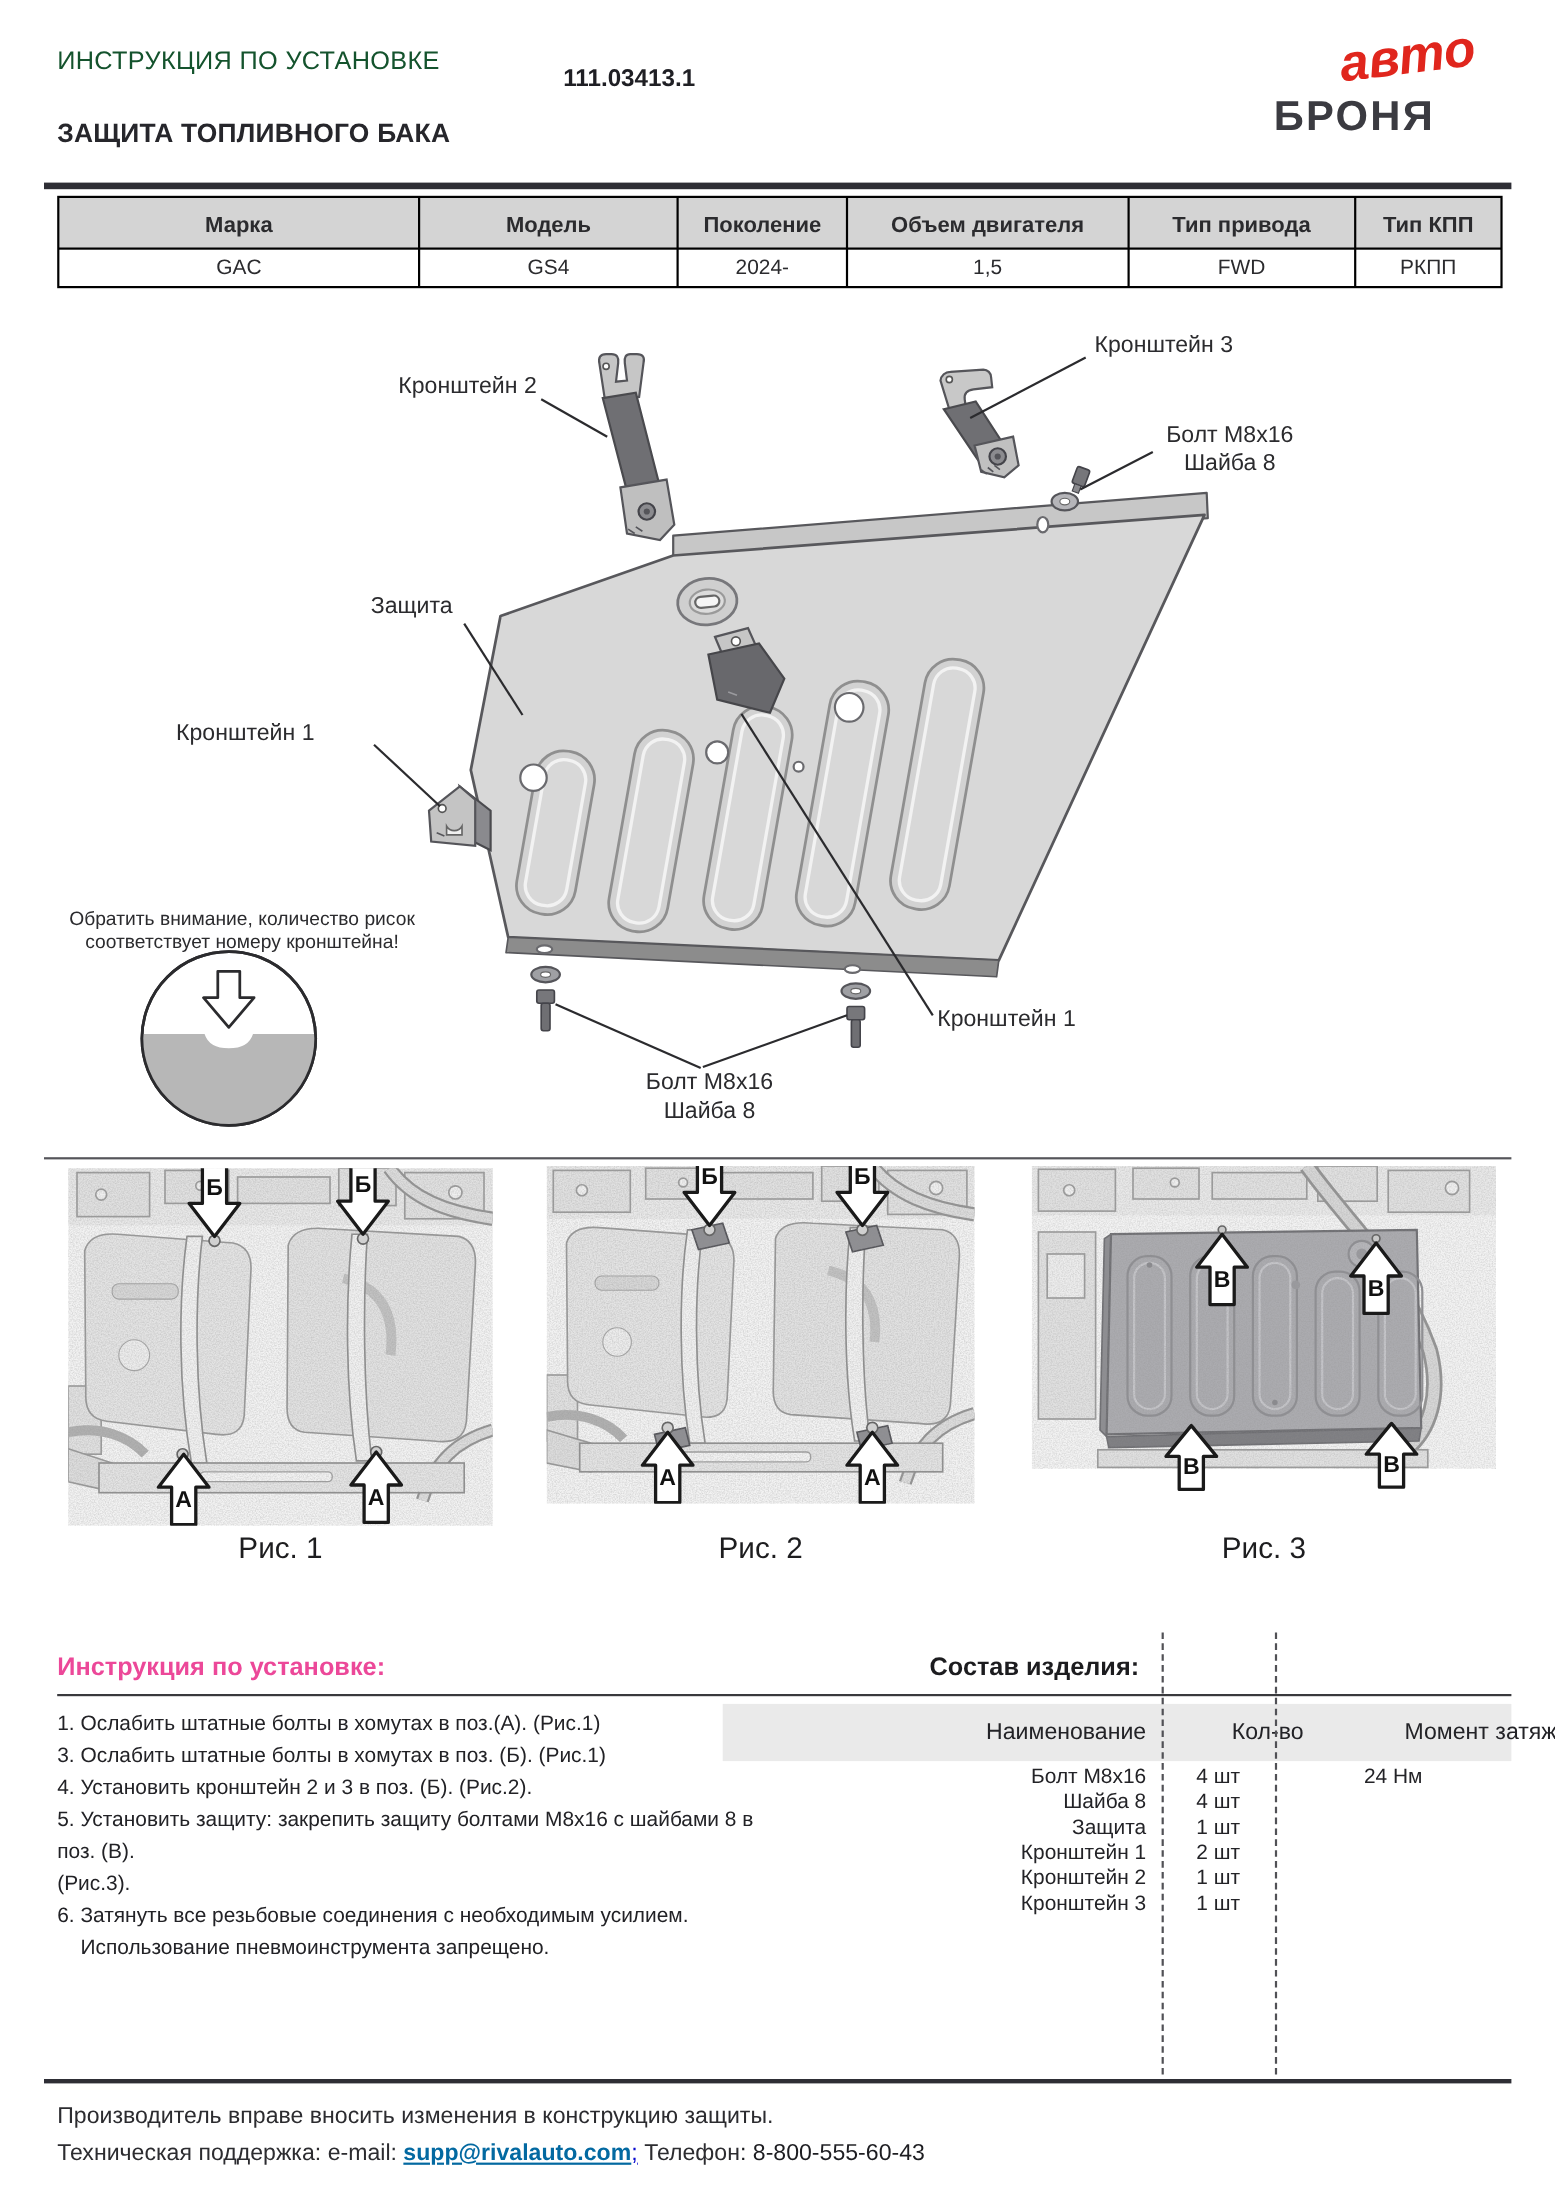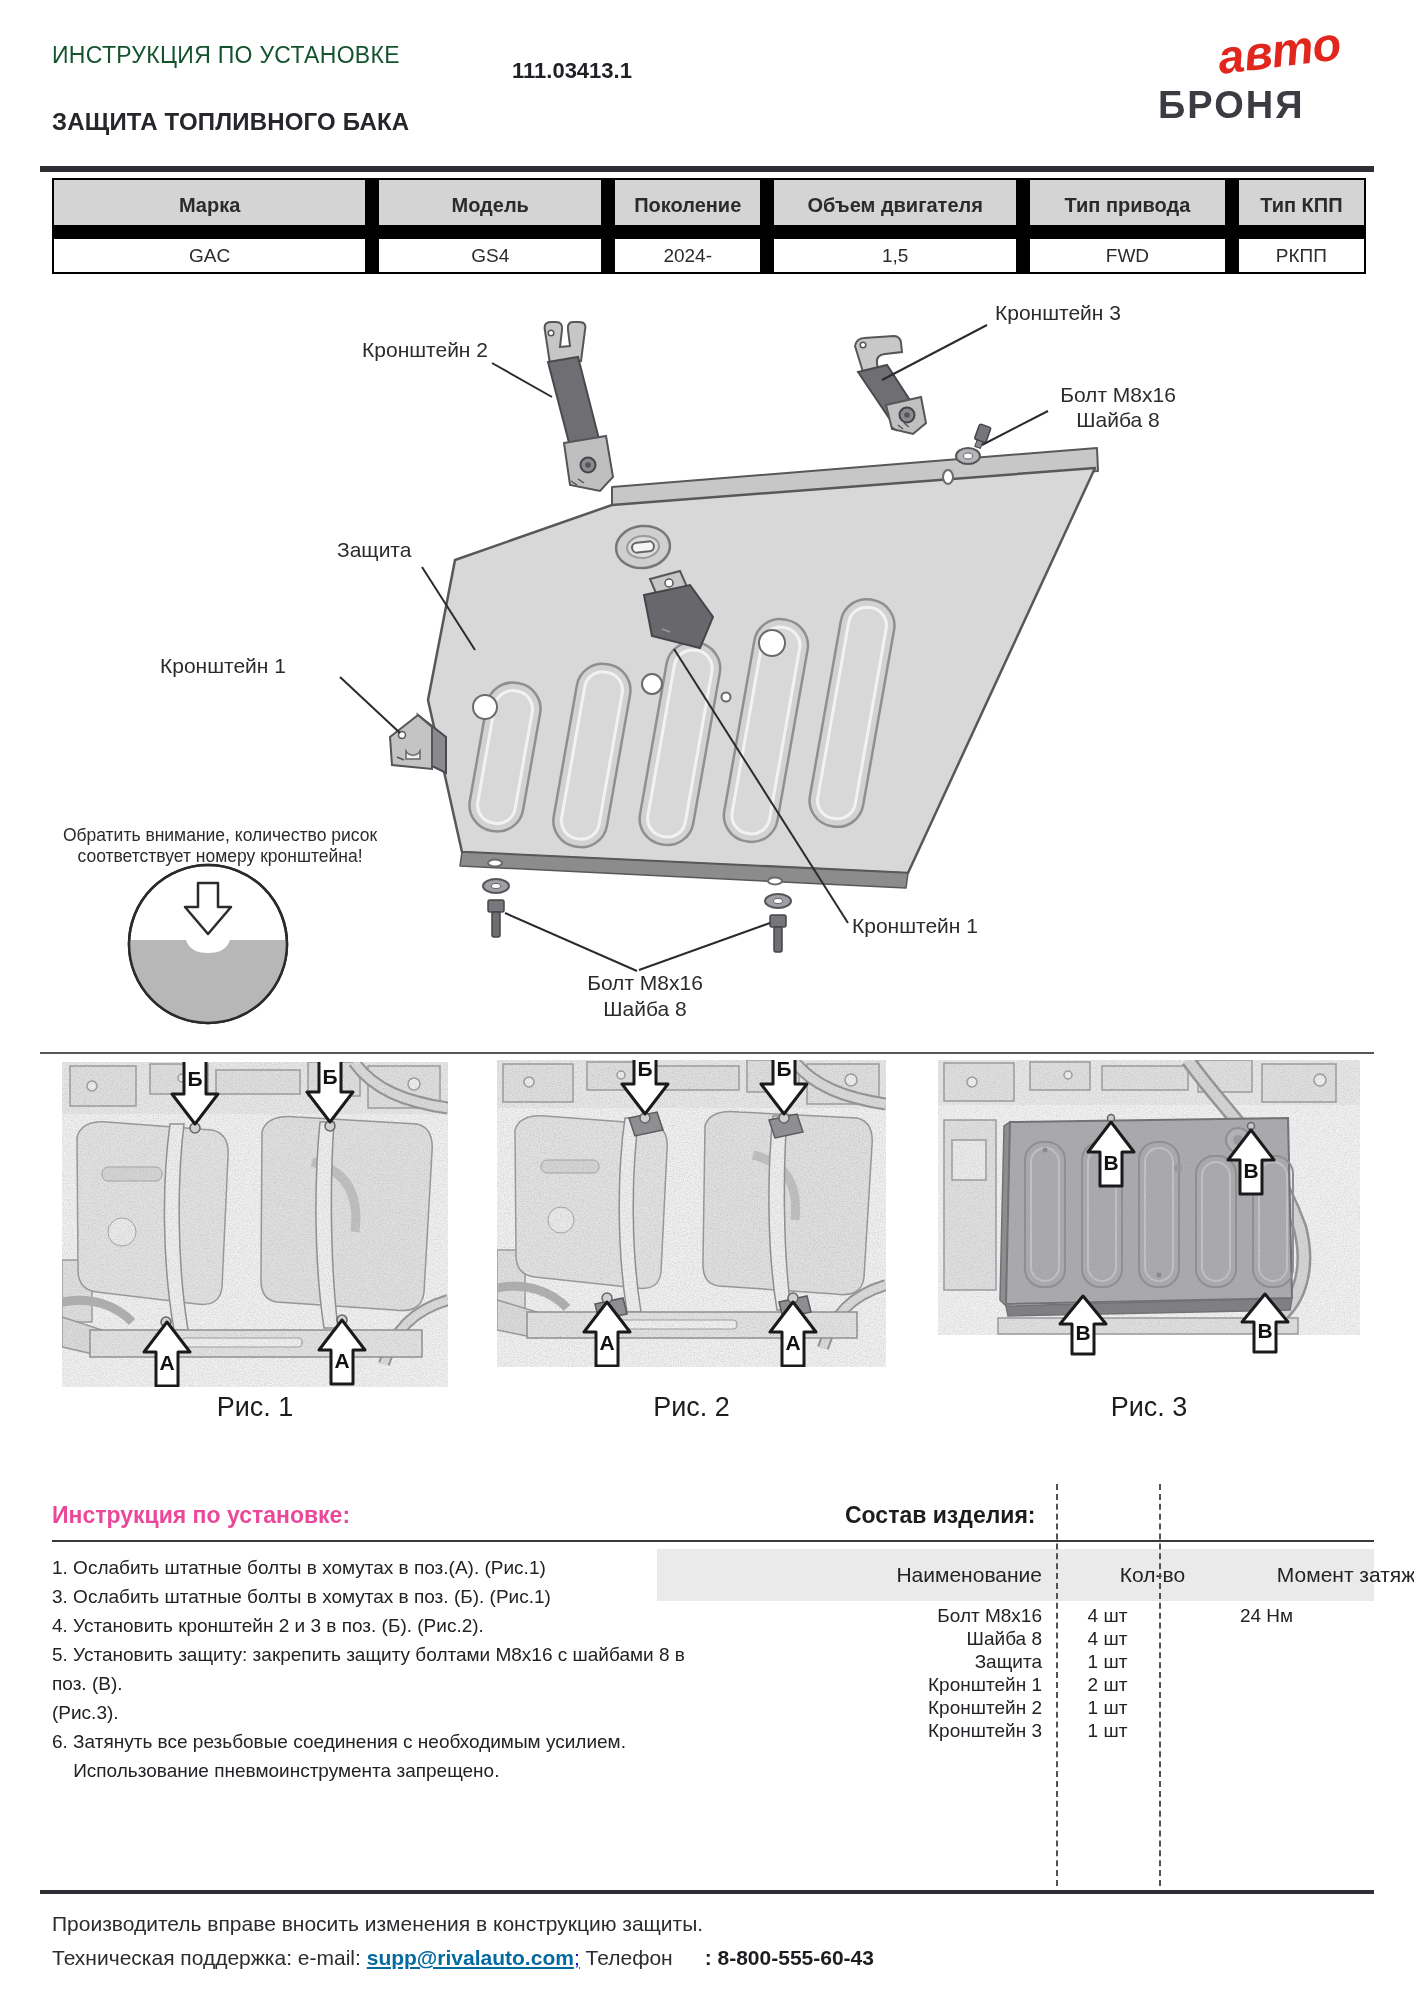--- a/index.html
+++ b/index.html
@@ -8,21 +8,21 @@
   .abs{position:absolute;}
 
   
   .hdr1{left:52px;top:42px;font-size:23px;letter-spacing:.3px;color:#14532d;}
   .hdr2{left:52px;top:72px;font-size:24px;font-weight:bold;color:#26262b;letter-spacing:.2px;margin-top:36px;}
   .partnum{left:512px;top:58px;font-size:22px;font-weight:bold;color:#1f1f24;}
 
   
   .top-bar{left:40px;top:166px;width:1334px;height:6px;background:#2e2e35;}
   .spec{left:52px;top:178px;width:1310px;background:#000;padding:2px;display:grid;
-        grid-template-columns:25.1fr 17.9fr 11.7fr 19.5fr 15.7fr 10.1fr;gap:14px;}
+        grid-template-columns:25.1fr 17.9fr 11.7fr 19.5fr 15.7fr 10.1fr;gap:2px;}
   .spec .cell{background:#fff;display:flex;align-items:center;justify-content:center;
         font-size:19px;height:33px;}
   .spec .hcell{background:#d4d4d4;font-weight:bold;height:45px;font-size:20px;align-items:flex-end;padding-bottom:8px;box-sizing:border-box;}
 
   
   .cap{top:1392px;text-align:center;font-size:27px;color:#1d1d1f;}
 
   
   .fig-divider{left:40px;top:1052px;width:1334px;height:2px;background:#55555a;}
   .sec-line{left:52px;top:1540px;width:1322px;height:2px;background:#39393d;}
@@ -43,21 +43,21 @@
   .parts-rows{left:657px;top:1604px;width:717px;font-size:19px;color:#232327;z-index:1;}
   .prow{display:grid;grid-template-columns:399px 103px 215px;height:23px;align-items:center;}
   .prow .p-name{text-align:right;padding-right:14px;}
   .prow .p-qty,.prow .p-tq{text-align:center;}
 
   
   .foot1{left:52px;top:1912px;font-size:21px;color:#2c2c30;}
   .foot2{left:52px;top:1946px;font-size:21px;color:#2c2c30;}
   .foot2 a{color:#0369a1;font-weight:bold;text-decoration:underline;}
   .foot2 .semi{color:#0a0ace;text-decoration:underline;}
-  .foot2 .phone{font-weight:bold;color:#1d1d21;margin-left:32px;}
+  .foot2 .phone{font-weight:normal;color:#1d1d21;}
 
   svg text{font-family:"Liberation Sans",sans-serif;}
 </style>
 </head>
 <body>
 
 <div id="page">
 
   <div class="abs hdr1">ИНСТРУКЦИЯ ПО УСТАНОВКЕ</div>
   <div class="abs hdr2">ЗАЩИТА ТОПЛИВНОГО БАКА</div>

